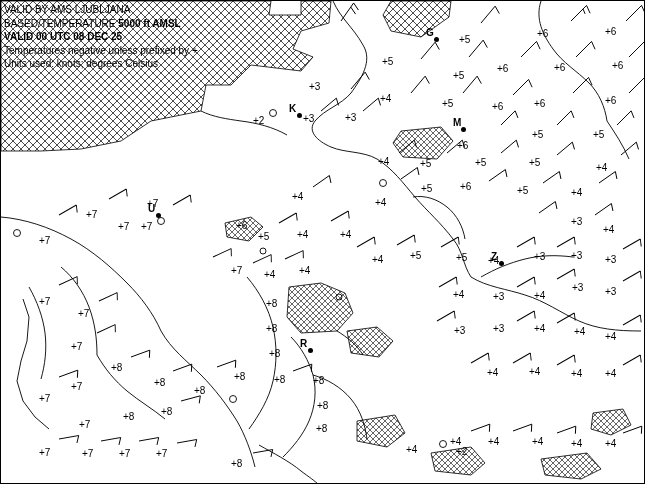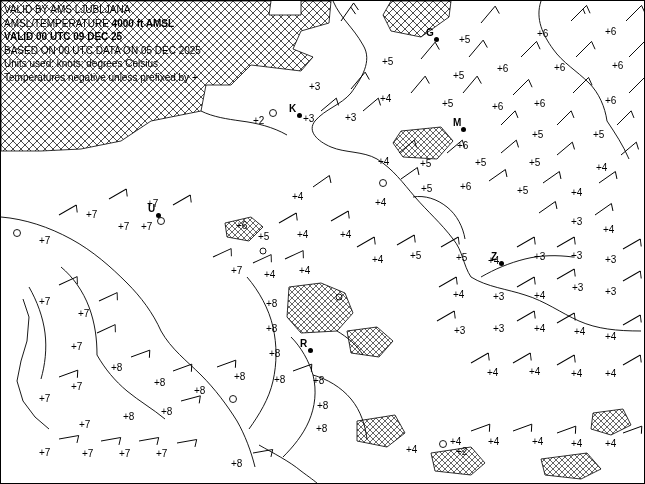--- a/index.html
+++ b/index.html
@@ -427,25 +427,24 @@
       <circle cx="382" cy="182" r="3.5"></circle>
       <circle cx="232" cy="398" r="3.5"></circle>
       <circle cx="442" cy="443" r="3.5"></circle>
       <circle cx="338" cy="296" r="3"></circle>
       <circle cx="262" cy="250" r="3"></circle>
     </g>
   </svg>
 
   <div class="header-block">
     <div>VALID BY AMS LJUBLJANA</div>
-    <div><span>AMSL/TEMPERATURE </span><span class="hdr-bold">4000 ft AMSL</span></div>
-    <div class="hdr-bold">VALID 00 UTC 09 DEC 25</div>
-    <div>BASED ON 00 UTC DATA ON 05 DEC 2025</div>
+    <div><span>BASED/TEMPERATURE </span><span class="hdr-bold">5000 ft AMSL</span></div>
+    <div class="hdr-bold">VALID 00 UTC 08 DEC 25</div>
+    <div>Temperatures negative unless prefixed by +</div>
     <div>Units used: knots; degrees Celsius</div>
-    <div>Temperatures negative unless prefixed by +</div>
   </div>
 
   <div id="city-layer">
       <div class="city-dot" style="left: 433px; top: 36px;"></div>
       <div class="city-label" style="left: 425px; top: 26px;">G</div>
       <div class="city-dot" style="left: 296px; top: 112px;"></div>
       <div class="city-label" style="left: 288px; top: 102px;">K</div>
       <div class="city-dot" style="left: 460px; top: 126px;"></div>
       <div class="city-label" style="left: 452px; top: 116px;">M</div>
       <div class="city-dot" style="left: 155px; top: 212px;"></div>

